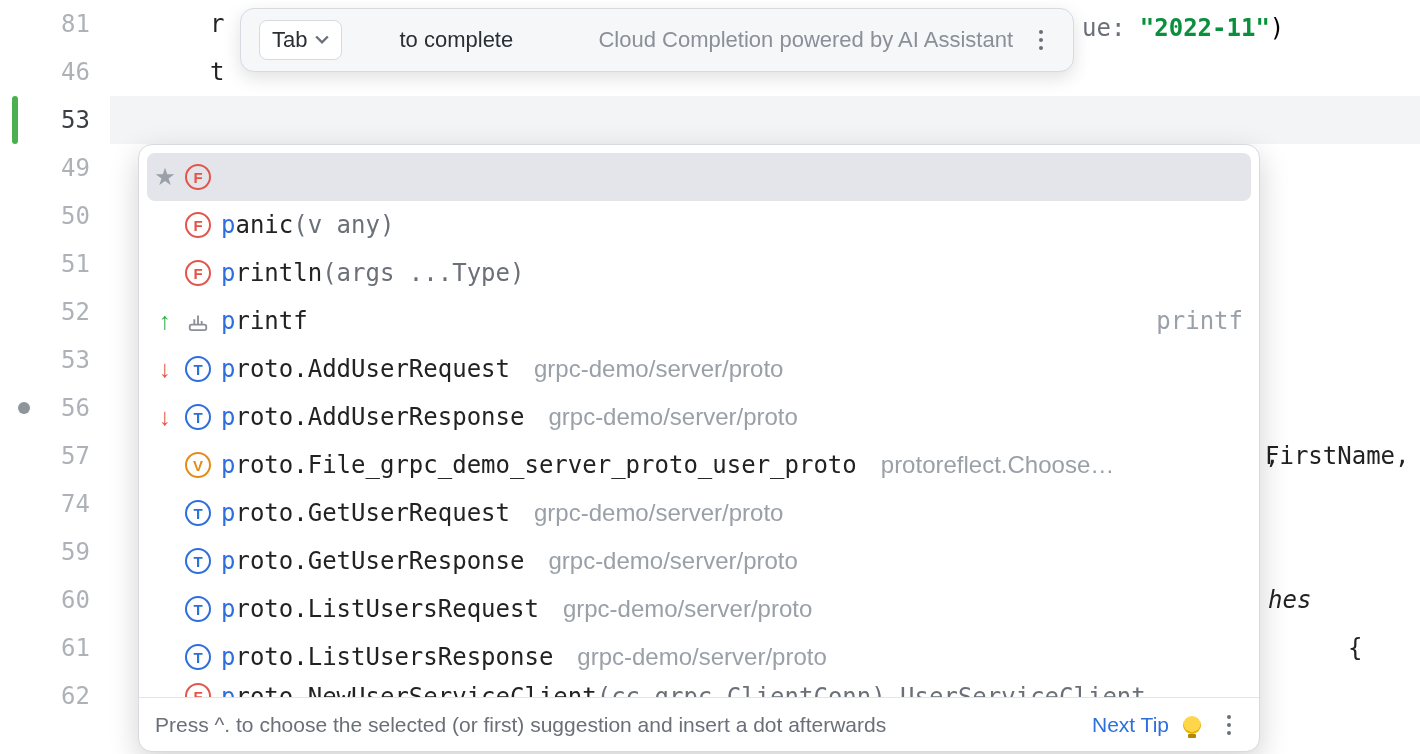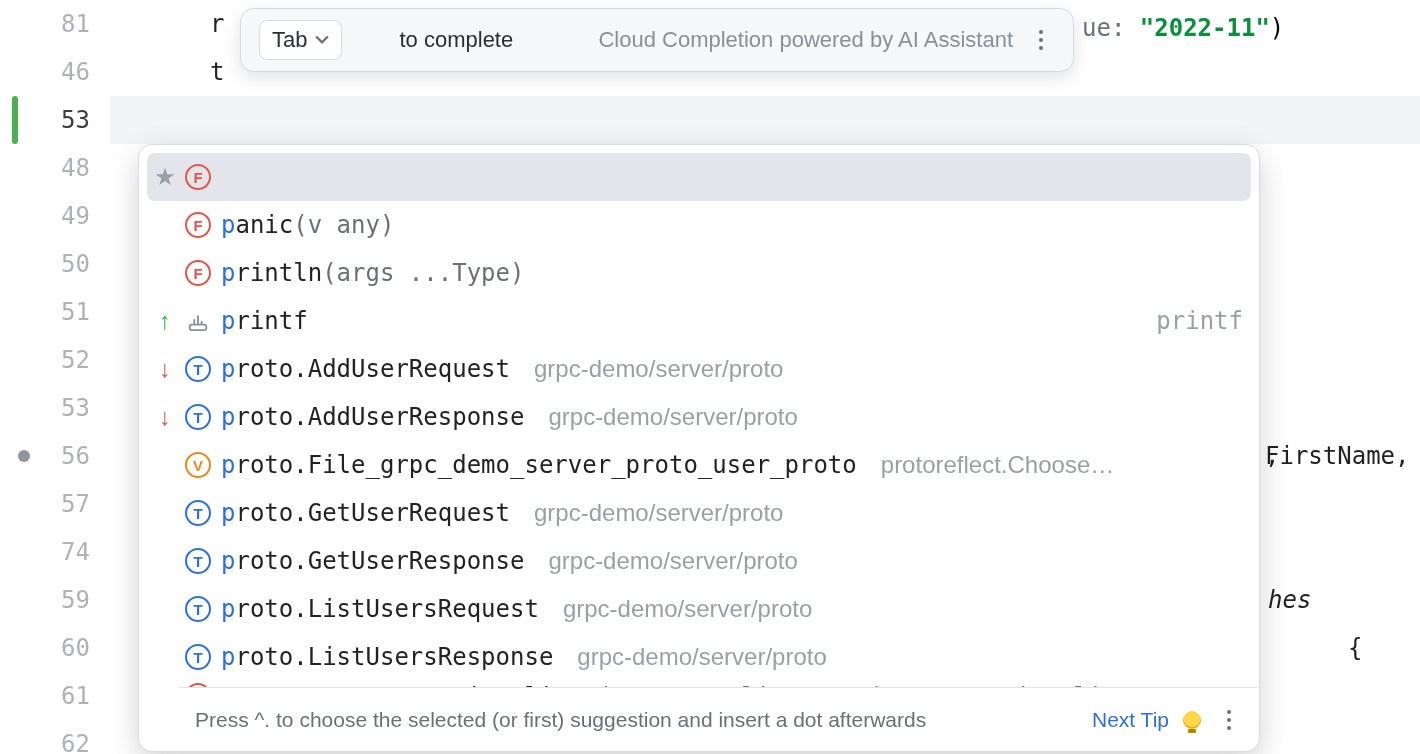--- a/index.html
+++ b/index.html
@@ -193,43 +193,41 @@
   .kind-tmpl svg { width: 22px; height: 22px; }
   .item-main { font-family: "SF Mono", Menlo, Consolas, monospace; white-space: pre; }
   .pfx { color: #2d6fdc; }
   .rest { color: #222; }
   .sig { color: #6a6f78; }
   .item-tail { margin-left: 14px; color: #9aa0a8; font-family: Liberation Sans, sans-serif; font-size: 24px; }
   .item-right { margin-left: auto; color: #9aa0a8; font-family: "SF Mono", Menlo, Consolas, monospace; font-size: 24px; }
 
   .popup-footer {
     border-top: 1px solid #e3e5ea;
-    height: 64px;
+    height: 54px;
     display: flex;
     align-items: center;
     padding: 8px 16px;
     gap: 14px;
     font-size: 21px;
-    margin-left: 40px;
   }
   .popup-footer .tip { color: #6a6f78; }
   .popup-footer .next { color: #2d6fdc; margin-left: auto; font-weight: 500; cursor: pointer; }
   .bulb { width: 18px; height: 18px; background: radial-gradient(circle at 50% 40%, #ffd54a 60%, #e6b200 62%); border-radius: 50%; position: relative; }
   .bulb::after { content:""; position:absolute; bottom:-4px; left:5px; width:8px; height:4px; background:#b38700; border-radius:1px; }
 </style>
 </head>
 <body>
 
 <div class="editor">
   <div class="gutter mono" id="gutter">
     <div class="gutter-mark-green"></div>
   <div class="ln" style="position: relative;">81</div>
       <div class="ln" style="position: relative;">46</div>
       <div class="ln current" style="position: relative;">53</div>
-      <div class="ln" style="position: relative;">48</div>
       <div class="ln" style="position: relative;">49</div>
       <div class="ln" style="position: relative;">50</div>
       <div class="ln" style="position: relative;">51</div>
       <div class="ln" style="position: relative;">52</div>
       <div class="ln" style="position: relative;">53</div>
       <div class="ln" style="position: relative;">56<div class="breakpoint" style="top: 18px;"></div></div>
       <div class="ln" style="position: relative; margin-left: 26px;">57</div>
       <div class="ln" style="position: relative;">74</div>
       <div class="ln" style="position: relative;">59</div>
       <div class="ln" style="position: relative;">60</div>

